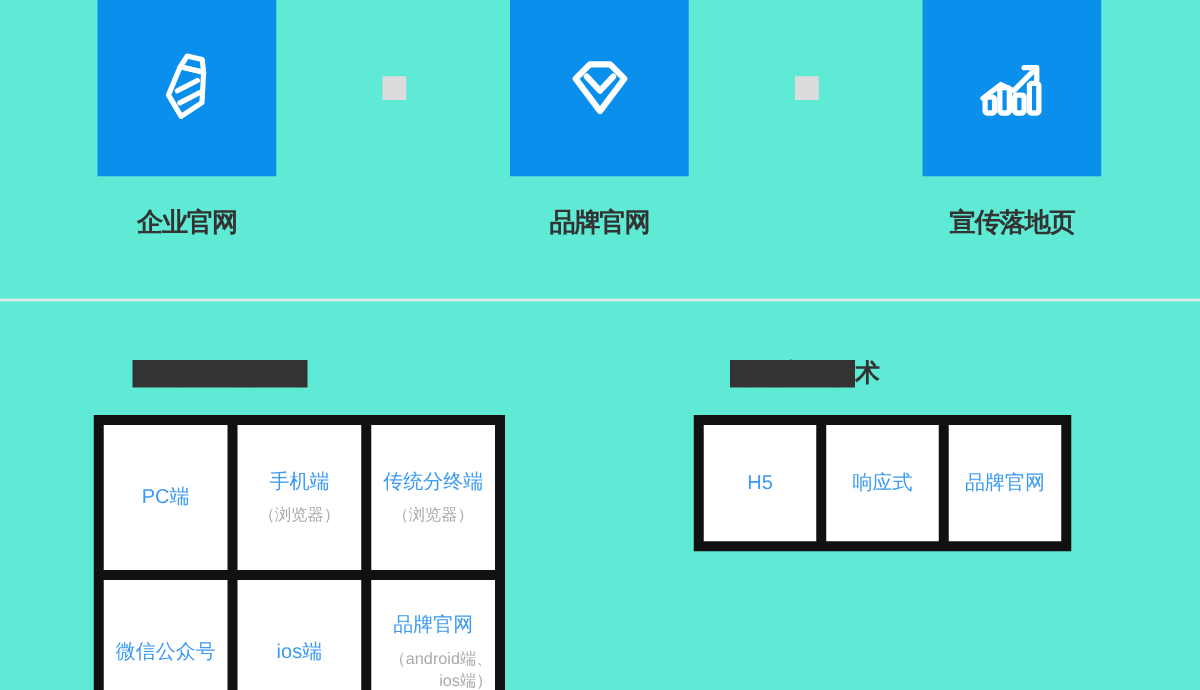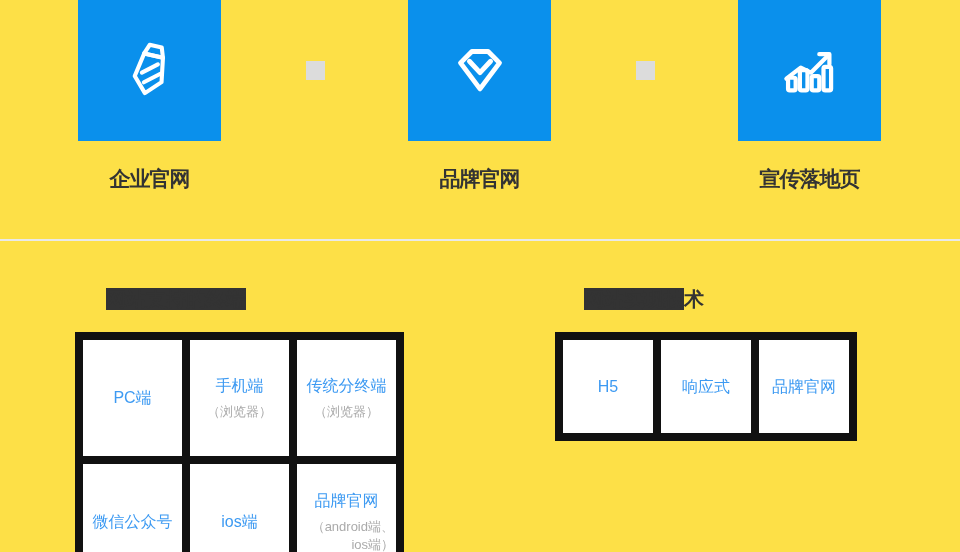--- a/index.html
+++ b/index.html
@@ -2,21 +2,21 @@
 <html><head>
 <meta charset="utf-8">
 <style>
   * { margin: 0; padding: 0; box-sizing: border-box; }
   html, body { background: #fff; }
   body {
     width: 960px; height: 552px;
     font-family: "Liberation Sans", "DejaVu Sans", sans-serif;
     position: relative; overflow: hidden;
   }
-  .page { position: absolute; inset: 0; width: 960px; height: 552px; background: #fde047; }
+  .page { position: absolute; inset: 0; width: 960px; height: 552px; background: #5eead4; }
 
   
   .tile {
     position: absolute; top: 0; width: 143px; height: 141px;
     background: #0a90ec;
     display: flex; align-items: center; justify-content: center;
   }
   .tile-1 { left: 78px; }
   .tile-2 { left: 408px; }
   .tile-3 { left: 738px; }

